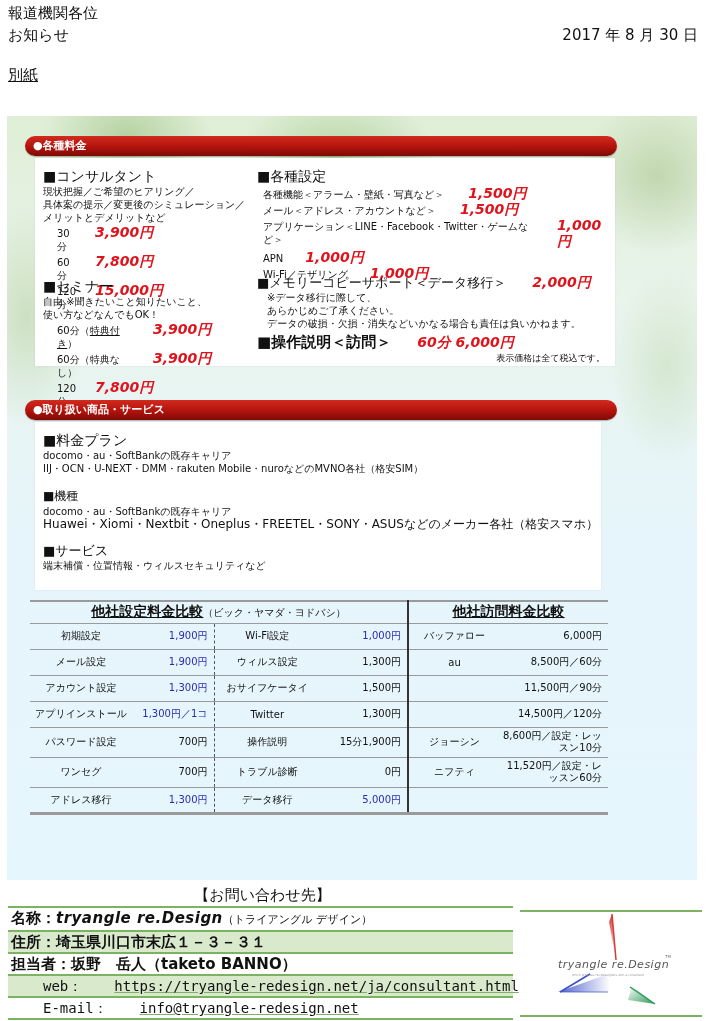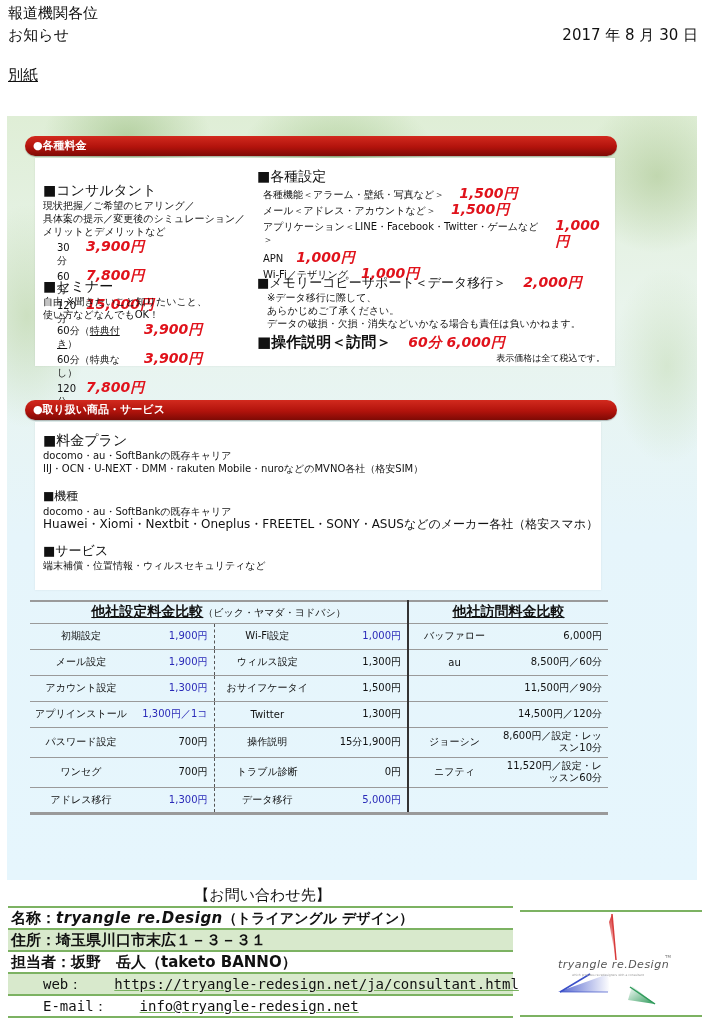--- a/index.html
+++ b/index.html
@@ -28,21 +28,21 @@
       color: #fff; font-size: 11px; font-weight: bold; line-height: 20px; padding-left: 8px;
       box-shadow: 0 1px 1px rgba(0,0,0,0.25);
     }
 
     .card { position: absolute; background: #ffffff; box-shadow: 0 0 2px rgba(0,0,0,0.08); }
 
     .h-sq { font-size: 14px; font-weight: normal; line-height: 17px; }
     .h-sq-bold { font-size: 14px; font-weight: bold; }
     .small { font-size: 10px; line-height: 13px; }
     .price { color: #e0121b; font-style: italic; font-weight: bold; font-size: 14px; }
-    .row { display: flex; align-items: baseline; gap: 7px; line-height: 16px; }
+    .row { display: flex; align-items: baseline; gap: 16px; line-height: 16px; }
 
     .comp-wrap { position: absolute; left: 30px; top: 600px; width: 578px; }
     .comp-table { border-collapse: collapse; width: 100%; font-size: 10px; }
     .comp-table td { height: 26px; vertical-align: middle; border-bottom: 1px solid #9a9a9a; }
     .comp-table .lab { text-align: center; }
     .comp-table .val { text-align: right; padding-right: 6px; }
     .comp-table .blue { color: #2a2ab8; }
     .comp-table .dash { border-right: 1px dashed #555; }
     .comp-table .solid { border-right: 2px solid #333; }
     .comp-title { font-size: 14px; font-weight: bold; text-decoration: underline; }
@@ -50,21 +50,21 @@
     .comp-table tr.titlerow td { height: 22px; text-align: center; border-top: 2px solid #9a9a9a; }
     .comp-table tr.last td { border-bottom: 3px solid #9a9a9a; }
 
     .contact { position: absolute; left: 8px; top: 885px; width: 505px; }
     .contact-head { font-size: 15px; line-height: 21px; padding-left: 4px; text-align: center; }
     .contact-row { font-size: 15px; line-height: 20px; padding-left: 3px; border-top: 2px solid #7cb262; font-weight: bold; color: #111; white-space: nowrap; }
     .contact-row.green { background: #d8e9cc; }
     .contact-row:last-child { border-bottom: 2px solid #7cb262; }
     .contact-row .mono { font-family: "DejaVu Sans Mono", monospace; font-weight: normal; font-size: 14px; margin-left: 32px; }
     .contact-row .ital { font-style: italic; font-family: "DejaVu Sans", sans-serif; letter-spacing: 0.5px; }
-    .contact-row .tiny { font-size: 14px; font-weight: bold; }
+    .contact-row .tiny { font-size: 11px; font-weight: normal; }
     .contact-row .ul { text-decoration: underline; text-decoration-color: #7cb262; }
 
     .logo-box { position: absolute; left: 520px; top: 910px; width: 182px; height: 107px; border-top: 2px solid #7cb262; border-bottom: 2px solid #7cb262; }
     .logo-text { position: absolute; left: 38px; top: 46px; font-size: 11px; font-style: italic; color: #555; letter-spacing: 0.5px; }
     .logo-tm { position: absolute; left: 145px; top: 42px; font-size: 4px; color: #777; }
     .logo-sub { position: absolute; left: 52px; top: 61px; font-size: 3px; color: #999; }
   </style>
 </head>
 <body>
 
@@ -72,21 +72,21 @@
 <div class="hdr-notice">お知らせ</div>
 <div class="hdr-date">2017 年 8 月 30 日</div>
 <div class="hdr-attach">別紙</div>
 
 <div class="bg-panel"></div>
 
 <div class="section-bar" style="top:136px;">●各種料金</div>
 
 <div class="card" style="left:35px; top:158px; width:580px; height:208px;">
 
-  <div style="position:absolute; left:8px; top:24px; width:230px;">
+  <div style="position:absolute; left:8px; top:10px; width:230px;">
     <div class="h-sq">■コンサルタント</div>
     <div class="small">現状把握／ご希望のヒアリング／</div>
     <div class="small">具体案の提示／変更後のシミュレーション／</div>
     <div class="small">メリットとデメリットなど</div>
     <div style="padding-left:14px;">
       <div class="row">
           <span class="small" style="width:22px">30分</span>
           <span class="price">3,900円</span>
         </div>
       <div class="row">

